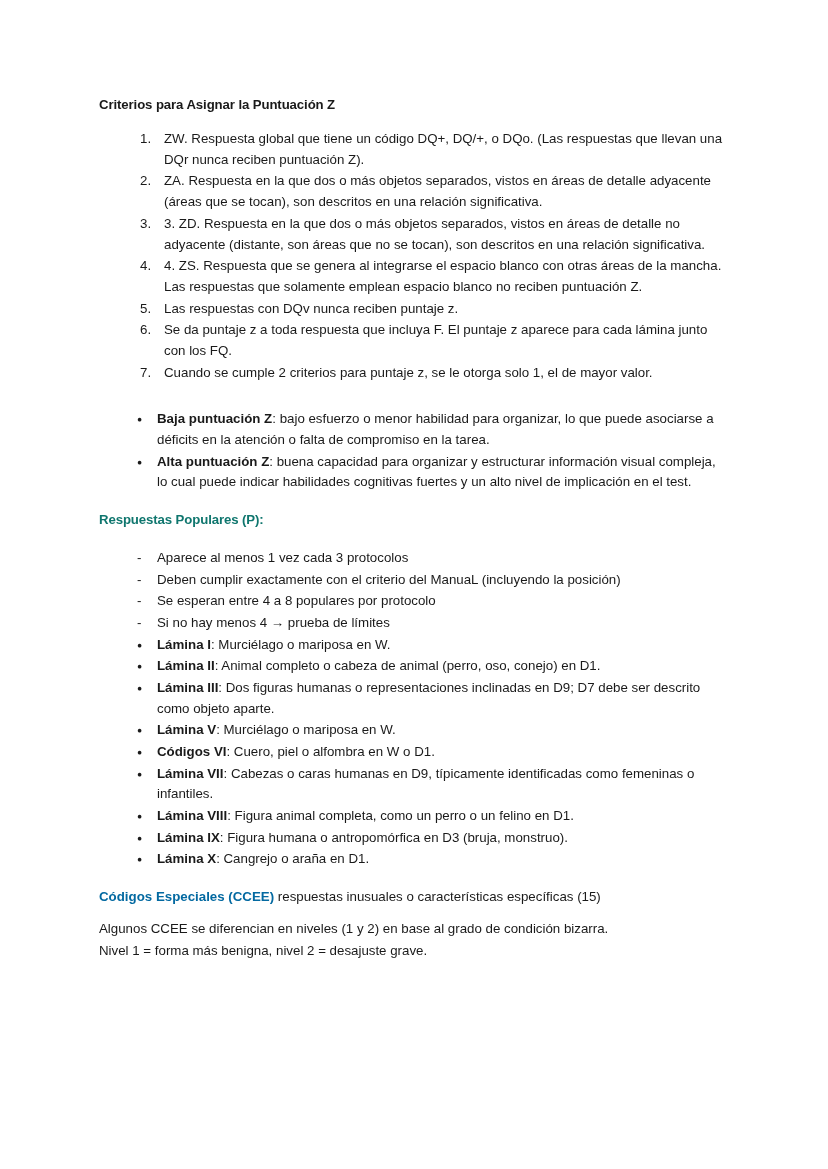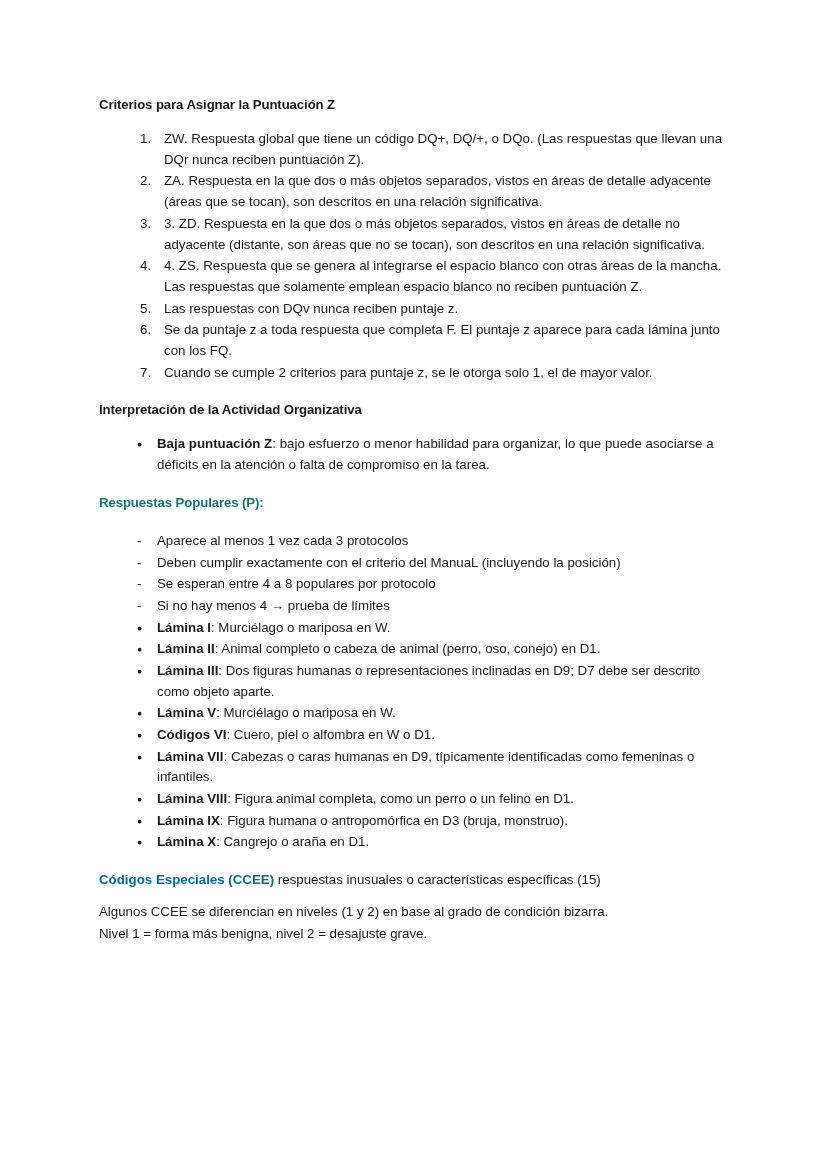--- a/index.html
+++ b/index.html
@@ -109,31 +109,33 @@
   <div class="doc-body">
 
     <h2 class="section-heading">Criterios para Asignar la Puntuación Z</h2>
     <div class="spacer-sm"></div>
     <ol class="num-list">
       <li>ZW. Respuesta global que tiene un código DQ+, DQ/+, o DQo. (Las respuestas que llevan una DQr nunca reciben puntuación Z).</li>
       <li>ZA. Respuesta en la que dos o más objetos separados, vistos en áreas de detalle adyacente (áreas que se tocan), son descritos en una relación significativa.</li>
       <li>3. ZD. Respuesta en la que dos o más objetos separados, vistos en áreas de detalle no adyacente (distante, son áreas que no se tocan), son descritos en una relación significativa.</li>
       <li> 4. ZS. Respuesta que se genera al integrarse el espacio blanco con otras áreas de la mancha. Las respuestas que solamente emplean espacio blanco no reciben puntuación Z.</li>
       <li>Las respuestas con DQv nunca reciben puntaje z.</li>
-      <li>Se da puntaje z a toda respuesta que completa F. El puntaje z aparece para cada lámina junto con los FQ.</li>
+      <li>Se da puntaje z a toda respuesta que incluya F. El puntaje z aparece para cada lámina junto con los FQ.</li>
       <li>Cuando se cumple 2 criterios para puntaje z, se le otorga solo 1, el de mayor valor.</li>
     </ol>
 
     <div class="spacer-lg"></div>
 
-    <h2 class="section-heading">Interpretación de la Actividad Organizativa</h2>
     <div class="spacer-sm"></div>
     <ul class="bullet-list">
       <li class="marker-dot">
         <span class="lead-bold">Baja puntuación Z</span><span>: bajo esfuerzo o menor habilidad para organizar, lo que puede asociarse a déficits en la atención o falta de compromiso en la tarea.</span>
+      </li>
+      <li class="marker-dot">
+        <span class="lead-bold">Alta puntuación Z</span><span>: buena capacidad para organizar y estructurar información visual compleja, lo cual puede indicar habilidades cognitivas fuertes y un alto nivel de implicación en el test.</span>
       </li>
     </ul>
 
     <div class="spacer-lg"></div>
 
     <h2 class="section-heading teal">Respuestas Populares (P):</h2>
     <div class="spacer-md"></div>
     <ul class="bullet-list">
       <li class="marker-dash">
         <span class="lead-bold"></span><span>Aparece al menos 1 vez cada 3 protocolos</span>

